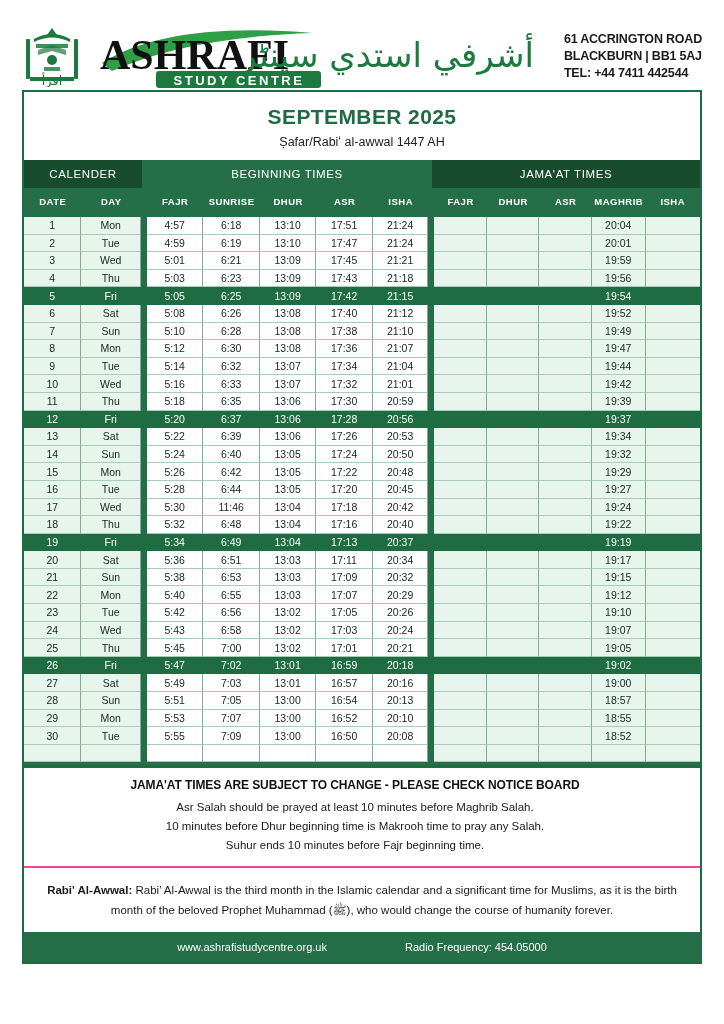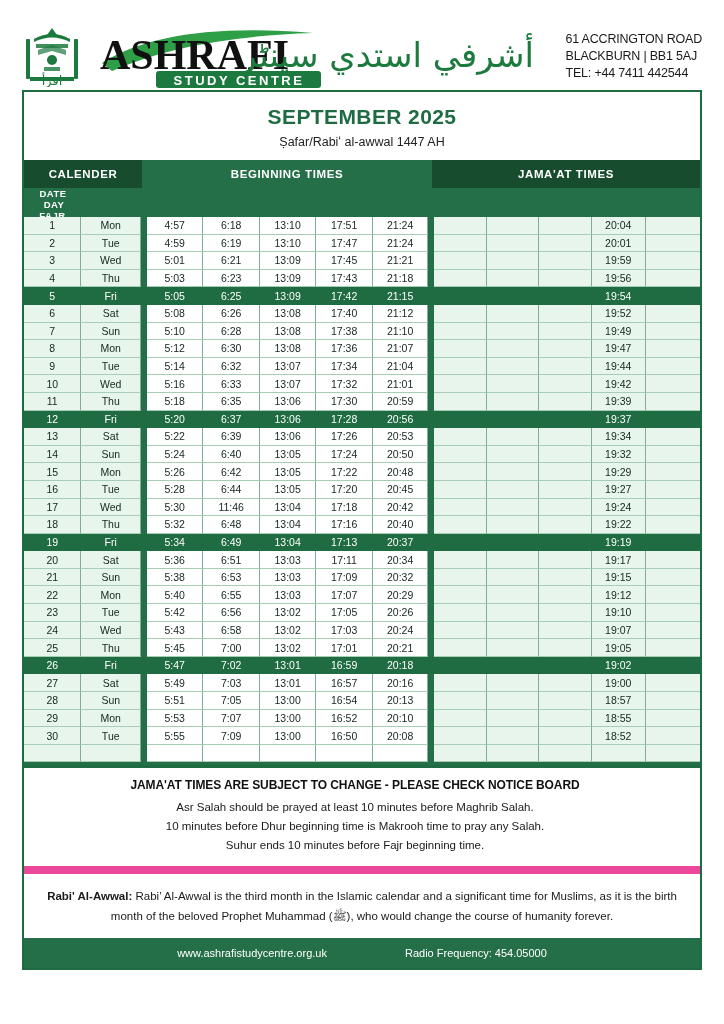--- a/index.html
+++ b/index.html
@@ -53,21 +53,21 @@
     line-height: 62px;
     text-align: center;
     direction: rtl;
     white-space: nowrap;
     letter-spacing: -1px;
   }
   .addr {
     margin-left: auto;
     text-align: left;
     font-size: 12.5px;
-    font-weight: normal;
+    font-weight: bold;
     line-height: 17px;
     color: #1a1a1a;
     letter-spacing: -0.2px;
     white-space: nowrap;
   }
 
   
   .frame {
     margin: 0 22px;
     border: 2px solid #1f6b42;
@@ -95,34 +95,33 @@
   .group-row {
     display: flex;
     background: #256f48;
     height: 28px;
   }
   .grp {
     display: flex;
     align-items: center;
     justify-content: center;
     font-size: 11.5px;
-    font-weight: bold;
+    font-weight: normal;
     color: #ffffff;
     letter-spacing: 0.6px;
   }
   .grp-cal { width: 118px; background: #174c2e; }
   .grp-begin { width: 290px; background: #256f48; }
   .grp-jam { width: 268px; background: #174c2e; }
 
   
   .colhead-row {
     display: flex;
     background: #256f48;
     height: 26px;
-    flex-direction: column;
   }
   .colhead-row .ch {
     display: flex;
     align-items: center;
     justify-content: center;
     font-size: 9.5px;
     font-weight: bold;
     color: #ffffff;
     letter-spacing: 0.5px;
   }
@@ -194,21 +193,21 @@
     margin-bottom: 6px;
   }
   .notes .n-line {
     font-size: 11.5px;
     color: #1a1a1a;
     line-height: 19px;
   }
 
   .about {
     background: #ffffff;
-    border-top: 8px solid #ec4899;
+    border-top: 2px solid #ec4899;
     text-align: center;
     padding: 12px 22px 12px 22px;
   }
   .about p {
     font-size: 11.5px;
     line-height: 20px;
     color: #1a1a1a;
   }
   .about .lead { font-weight: bold; }
 

